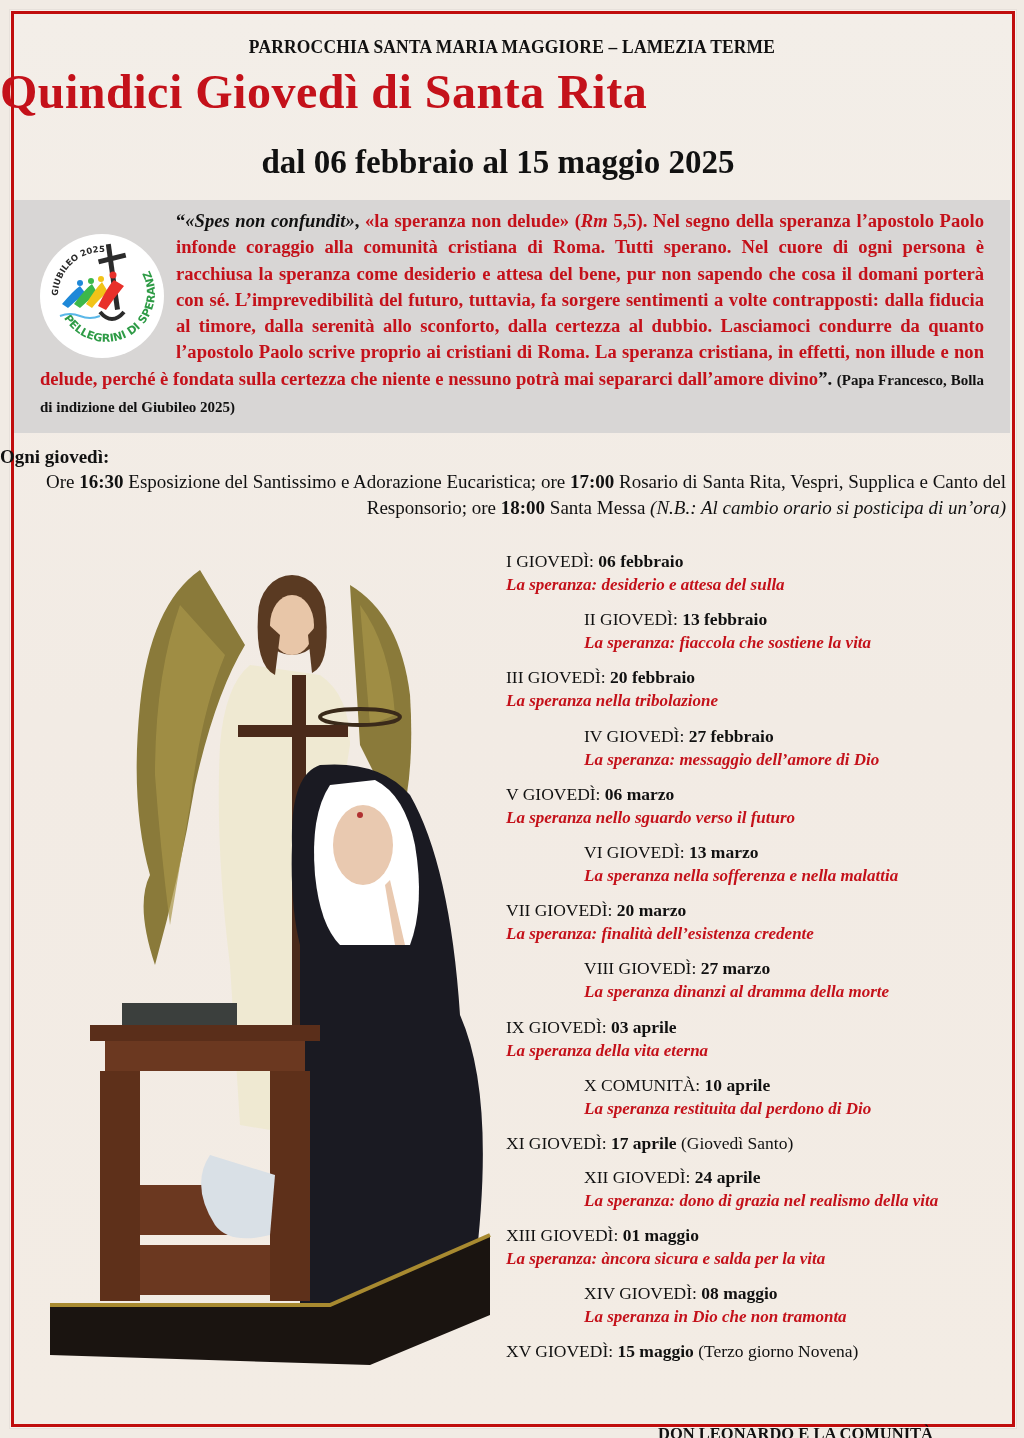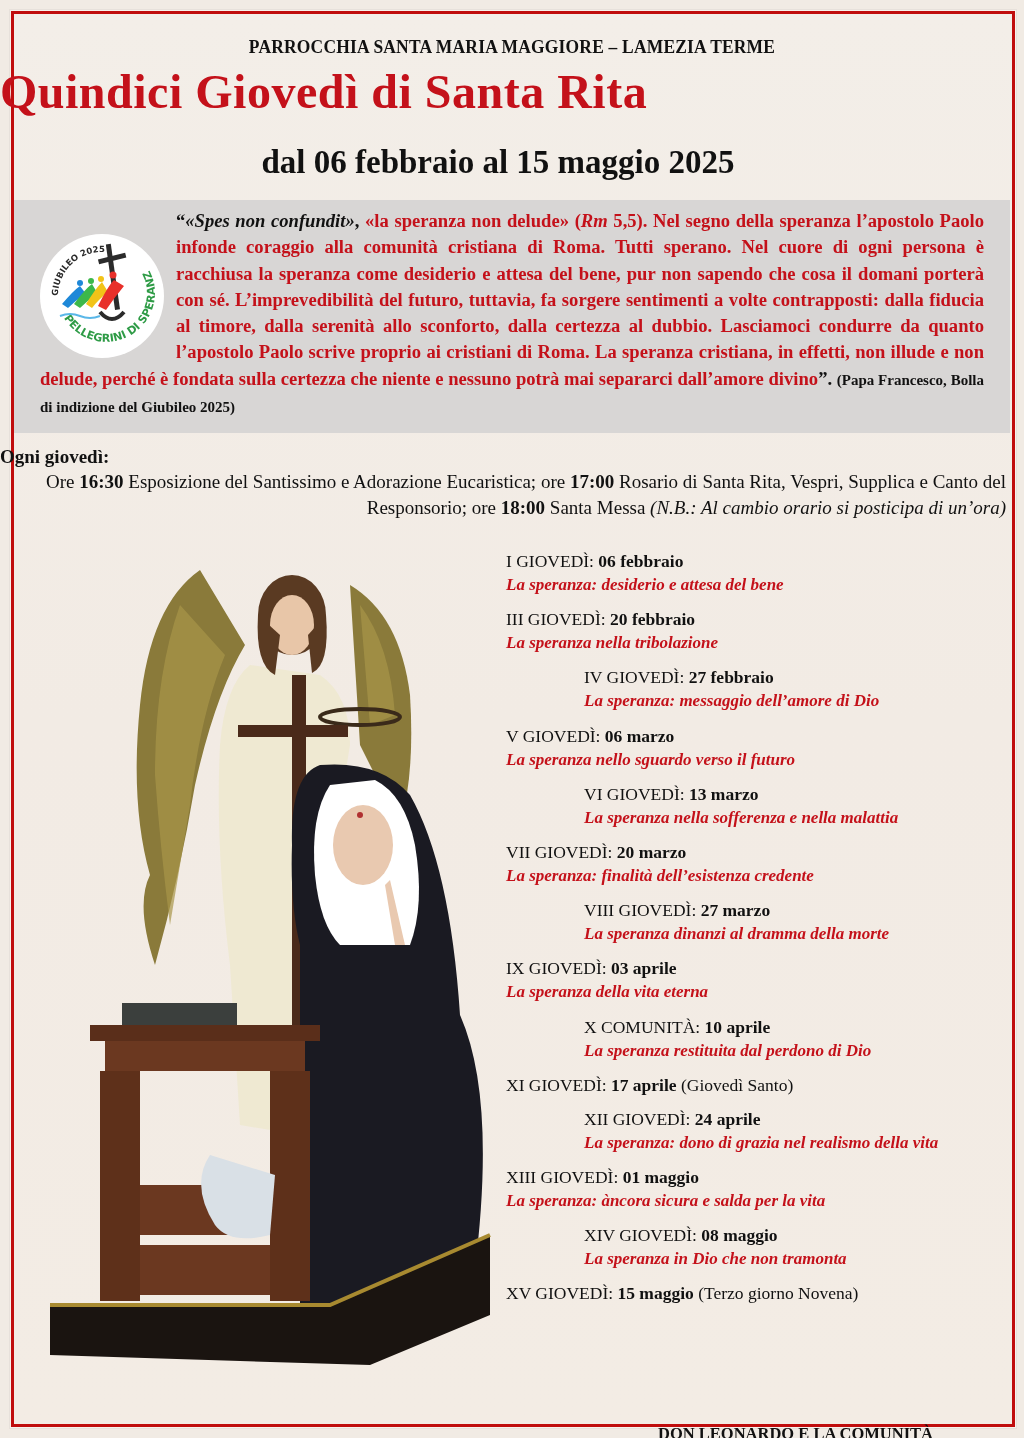--- a/index.html
+++ b/index.html
@@ -168,21 +168,25 @@
     <path d="M180,610 Q160,640 185,680 Q200,700 240,690 L245,630 Z" fill="#d9e0e6"></path>
 
     <path d="M20,760 L300,760 L460,690 L460,770 L340,820 L20,810 Z" fill="#1a1410"></path>
     <path d="M20,760 L300,760 L460,690" stroke="#a88a30" stroke-width="4" fill="none"></path>
   </svg>
 </div>
 
 <div class="thursdays">
   <div class="th">
     <div class="line1"><span>I GIOVEDÌ: </span><b>06 febbraio</b><span></span></div>
-    <div class="theme">La speranza: desiderio e attesa del bene</div>
+    <div class="theme">La speranza: desiderio e attesa del sulla</div>
+  </div>
+  <div class="th indent">
+    <div class="line1"><span>II GIOVEDÌ: </span><b>13 febbraio</b><span></span></div>
+    <div class="theme">La speranza: fiaccola che sostiene la vita</div>
   </div>
   <div class="th">
     <div class="line1"><span>III GIOVEDÌ: </span><b>20 febbraio</b><span></span></div>
     <div class="theme">La speranza nella tribolazione</div>
   </div>
   <div class="th indent">
     <div class="line1"><span>IV GIOVEDÌ: </span><b>27 febbraio</b><span></span></div>
     <div class="theme">La speranza: messaggio dell’amore di Dio</div>
   </div>
   <div class="th">

